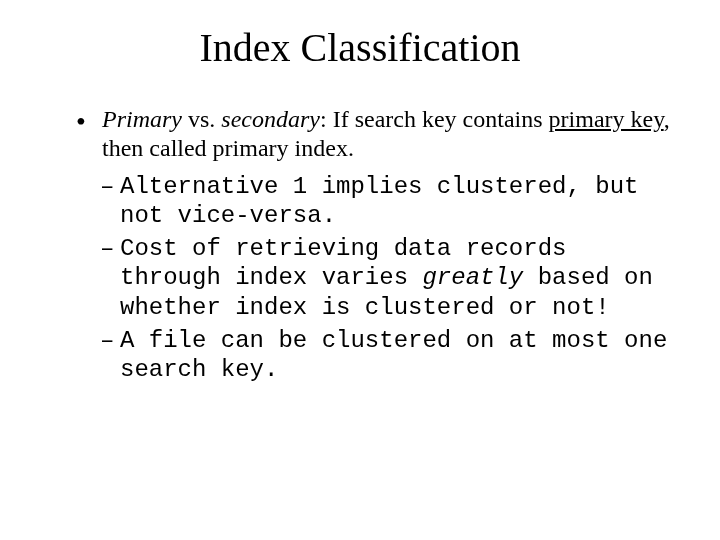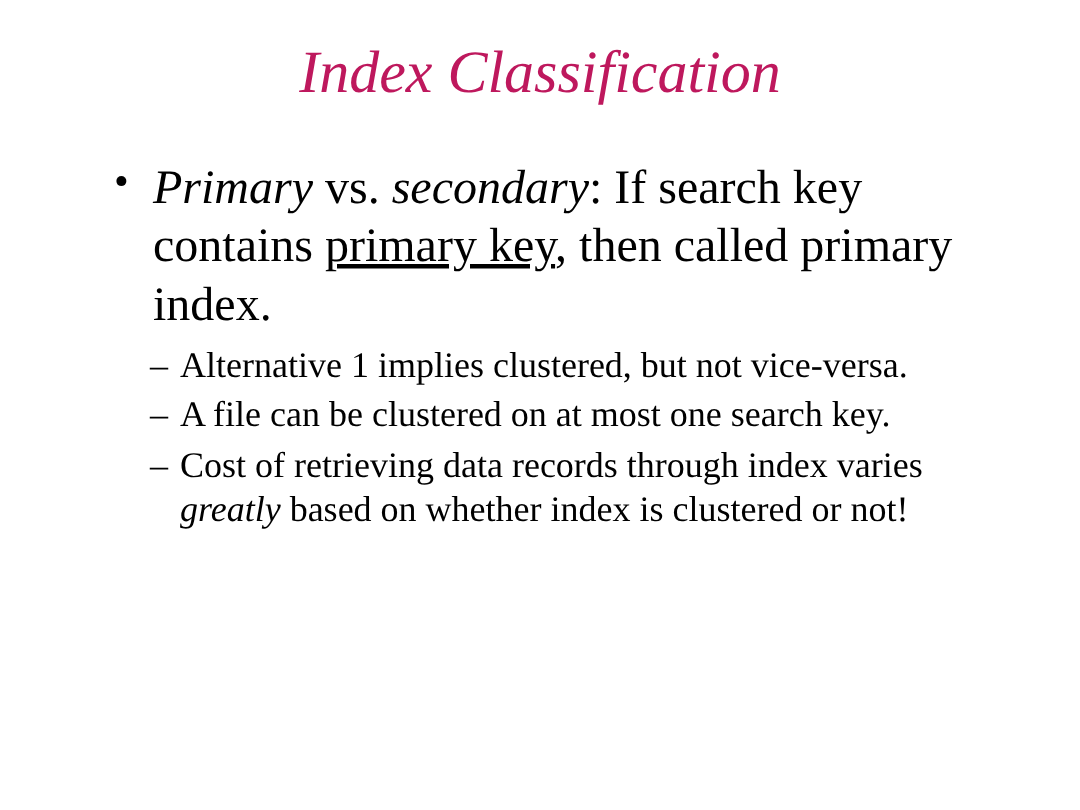--- a/index.html
+++ b/index.html
@@ -13,33 +13,32 @@
   }
   .slide {
     box-sizing: border-box;
     width: 720px;
     height: 540px;
     padding: 24px 44px 0 44px;
   }
   .title {
     text-align: center;
     font-size: 40px;
-    color: #be185d;
+    color: #000000;
     margin: 0 0 34px 0;
     font-weight: 400;
-    font-style: italic;
   }
   ul.level1 {
     list-style: none;
     padding: 0 0 0 32px;
     margin: 0;
   }
   ul.level1 > li {
     position: relative;
-    font-size: 32px;
+    font-size: 24px;
     line-height: 1.22;
     padding-left: 26px;
     margin-bottom: 8px;
   }
   ul.level1 > li::before {
     content: "•";
     position: absolute;
     left: 0;
     top: 0;
     font-size: 28px;
@@ -49,20 +48,21 @@
     list-style: none;
     padding: 0 0 0 56px;
     margin: 6px 0 0 0;
   }
   ul.level2 > li {
     position: relative;
     font-size: 24px;
     line-height: 1.22;
     padding-left: 20px;
     margin-bottom: 4px;
+    font-family: Liberation Mono, monospace;
   }
   ul.level2 > li::before {
     content: "–";
     position: absolute;
     left: 0;
     top: 0;
     font-size: 24px;
   }
   .it { font-style: italic; }
   .ul { text-decoration: underline; }
@@ -74,18 +74,18 @@
   <h1 class="title">Index Classification</h1>
 
   <ul class="level1">
     <li>
       <span class="it">Primary</span><span> vs. </span><span class="it">secondary</span><span>:  </span><span>If search key contains </span><span class="ul">primary key</span><span>, then called primary index.</span>
     </li>
   </ul>
 
   <ul class="level2">
     <li>Alternative 1 implies clustered, but not vice-versa.</li>
-    <li>A file can be clustered on at most one search key.</li>
     <li>
       <span>Cost of retrieving data records through index varies </span><span class="it">greatly</span><span> based on whether index is clustered or not!</span>
     </li>
+    <li>A file can be clustered on at most one search key.</li>
   </ul>
 </div>
 
 </body></html>

